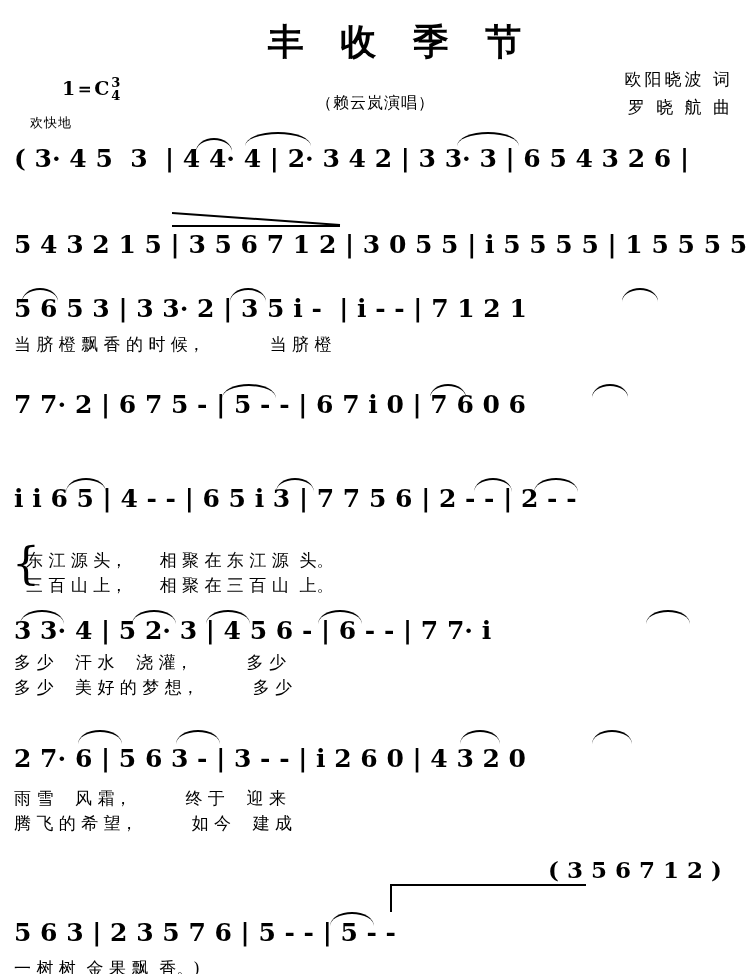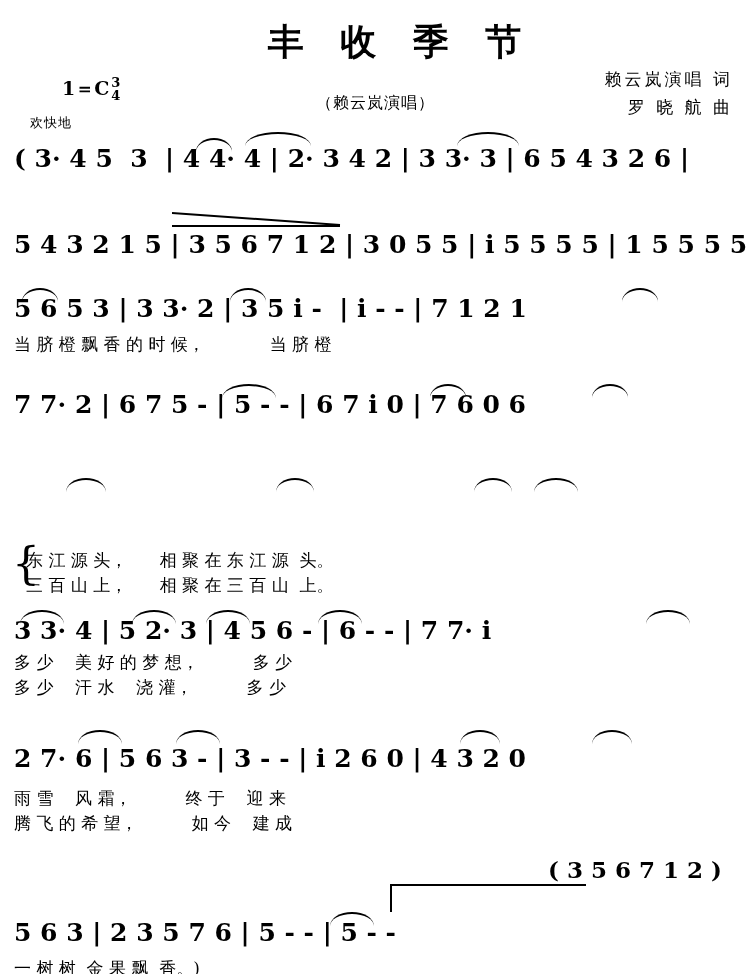--- a/index.html
+++ b/index.html
@@ -160,21 +160,21 @@
     border-left: 2px solid #000;
   }
 </style>
 </head>
 <body>
 
 <div class="sheet">
 
   <div class="title">丰 收 季 节</div>
   <div class="subtitle2">（赖云岚演唱）</div>
-  <div class="credit1">赖云岚演唱 词</div>
+  <div class="credit1">欧阳晓波 词</div>
   <div class="credit2">罗 晓 航 曲</div>
 
   <div class="keysig">
     <span>1＝C</span><span class="frac"><span class="num">3</span><span class="den">4</span></span>
   </div>
   <div class="tempo">欢快地</div>
 
   <div class="sys" style="top:146px;">
     <div class="notes">( 3· 4 5  3  | 4 4· 4 | 2· 3 4 2 | 3 3· 3 | 6 5 4 3 2 6 |</div>
   </div>
@@ -201,20 +201,23 @@
   <div class="arc" style="top:288px; left:230px; width:36px;"></div>
   <div class="arc" style="top:288px; left:622px; width:36px;"></div>
 
   <div class="sys" style="top:392px;">
     <div class="notes">7 7· 2 | 6 7 5 - | 5 - - | 6 7 i 0 | 7 6 0 6</div>
   </div>
   <div class="arc" style="top:384px; left:222px; width:54px;"></div>
   <div class="arc" style="top:384px; left:430px; width:36px;"></div>
   <div class="arc" style="top:384px; left:592px; width:36px;"></div>
 
+  <div class="sys" style="top:486px;">
+    <div class="notes">i i 6 5 | 4 - - | 6 5 i 3 | 7 7 5 6 | 2 - - | 2 - -</div>
+  </div>
   <div class="arc" style="top:478px; left:66px; width:40px;"></div>
   <div class="arc" style="top:478px; left:276px; width:38px;"></div>
   <div class="arc" style="top:478px; left:474px; width:38px;"></div>
   <div class="arc" style="top:478px; left:534px; width:44px;"></div>
 
   <div class="brace" style="top:542px; left:12px;">{</div>
   <div class="sys" style="top:548px; left:26px; width:714px;">
     <div class="lyr two">东 江 源 头，      相 聚 在 东 江 源  头。</div>
     <div class="lyr two">三 百 山 上，      相 聚 在 三 百 山  上。</div>
   </div>
@@ -222,22 +225,22 @@
   <div class="sys" style="top:618px;">
     <div class="notes">3 3· 4 | 5 2· 3 | 4 5 6 - | 6 - - | 7 7· i</div>
   </div>
   <div class="arc" style="top:610px; left:20px; width:44px;"></div>
   <div class="arc" style="top:610px; left:132px; width:44px;"></div>
   <div class="arc" style="top:610px; left:206px; width:44px;"></div>
   <div class="arc" style="top:610px; left:318px; width:44px;"></div>
   <div class="arc" style="top:610px; left:646px; width:44px;"></div>
 
   <div class="sys" style="top:650px; width:714px; left:14px;">
+    <div class="lyr two">多 少    汗 水    浇 灌，          多 少</div>
     <div class="lyr two">多 少    美 好 的 梦 想，          多 少</div>
-    <div class="lyr two">多 少    汗 水    浇 灌，          多 少</div>
   </div>
 
   <div class="sys" style="top:746px;">
     <div class="notes">2 7· 6 | 5 6 3 - | 3 - - | i 2 6 0 | 4 3 2 0</div>
   </div>
   <div class="arc" style="top:730px; left:78px; width:44px;"></div>
   <div class="arc" style="top:730px; left:176px; width:44px;"></div>
   <div class="arc" style="top:730px; left:460px; width:40px;"></div>
   <div class="arc" style="top:730px; left:592px; width:40px;"></div>
 

